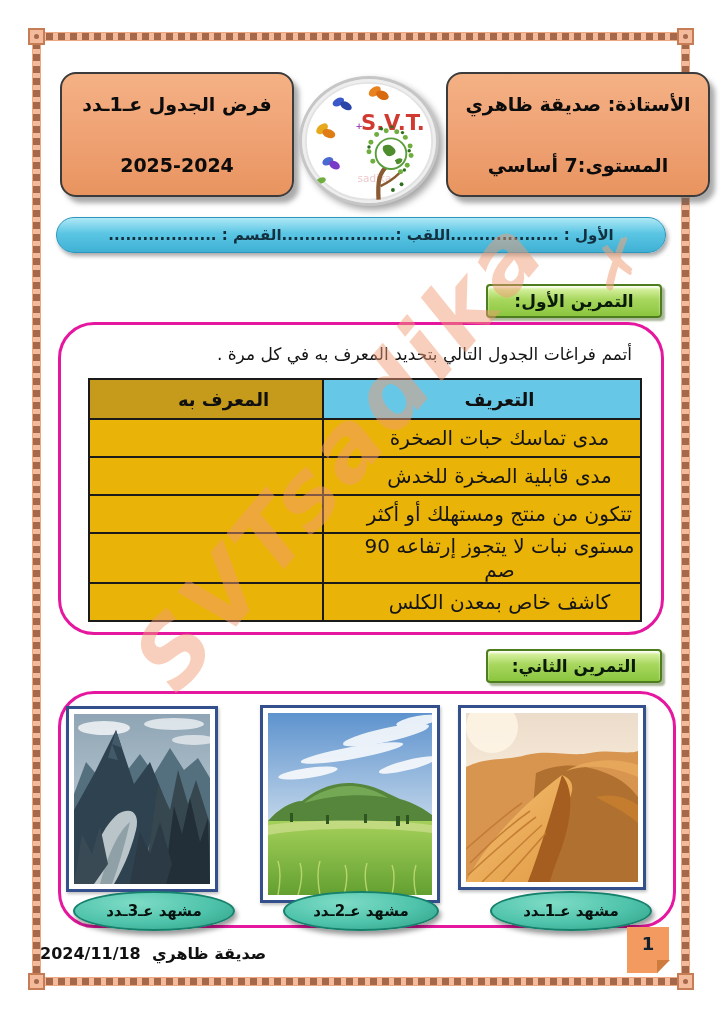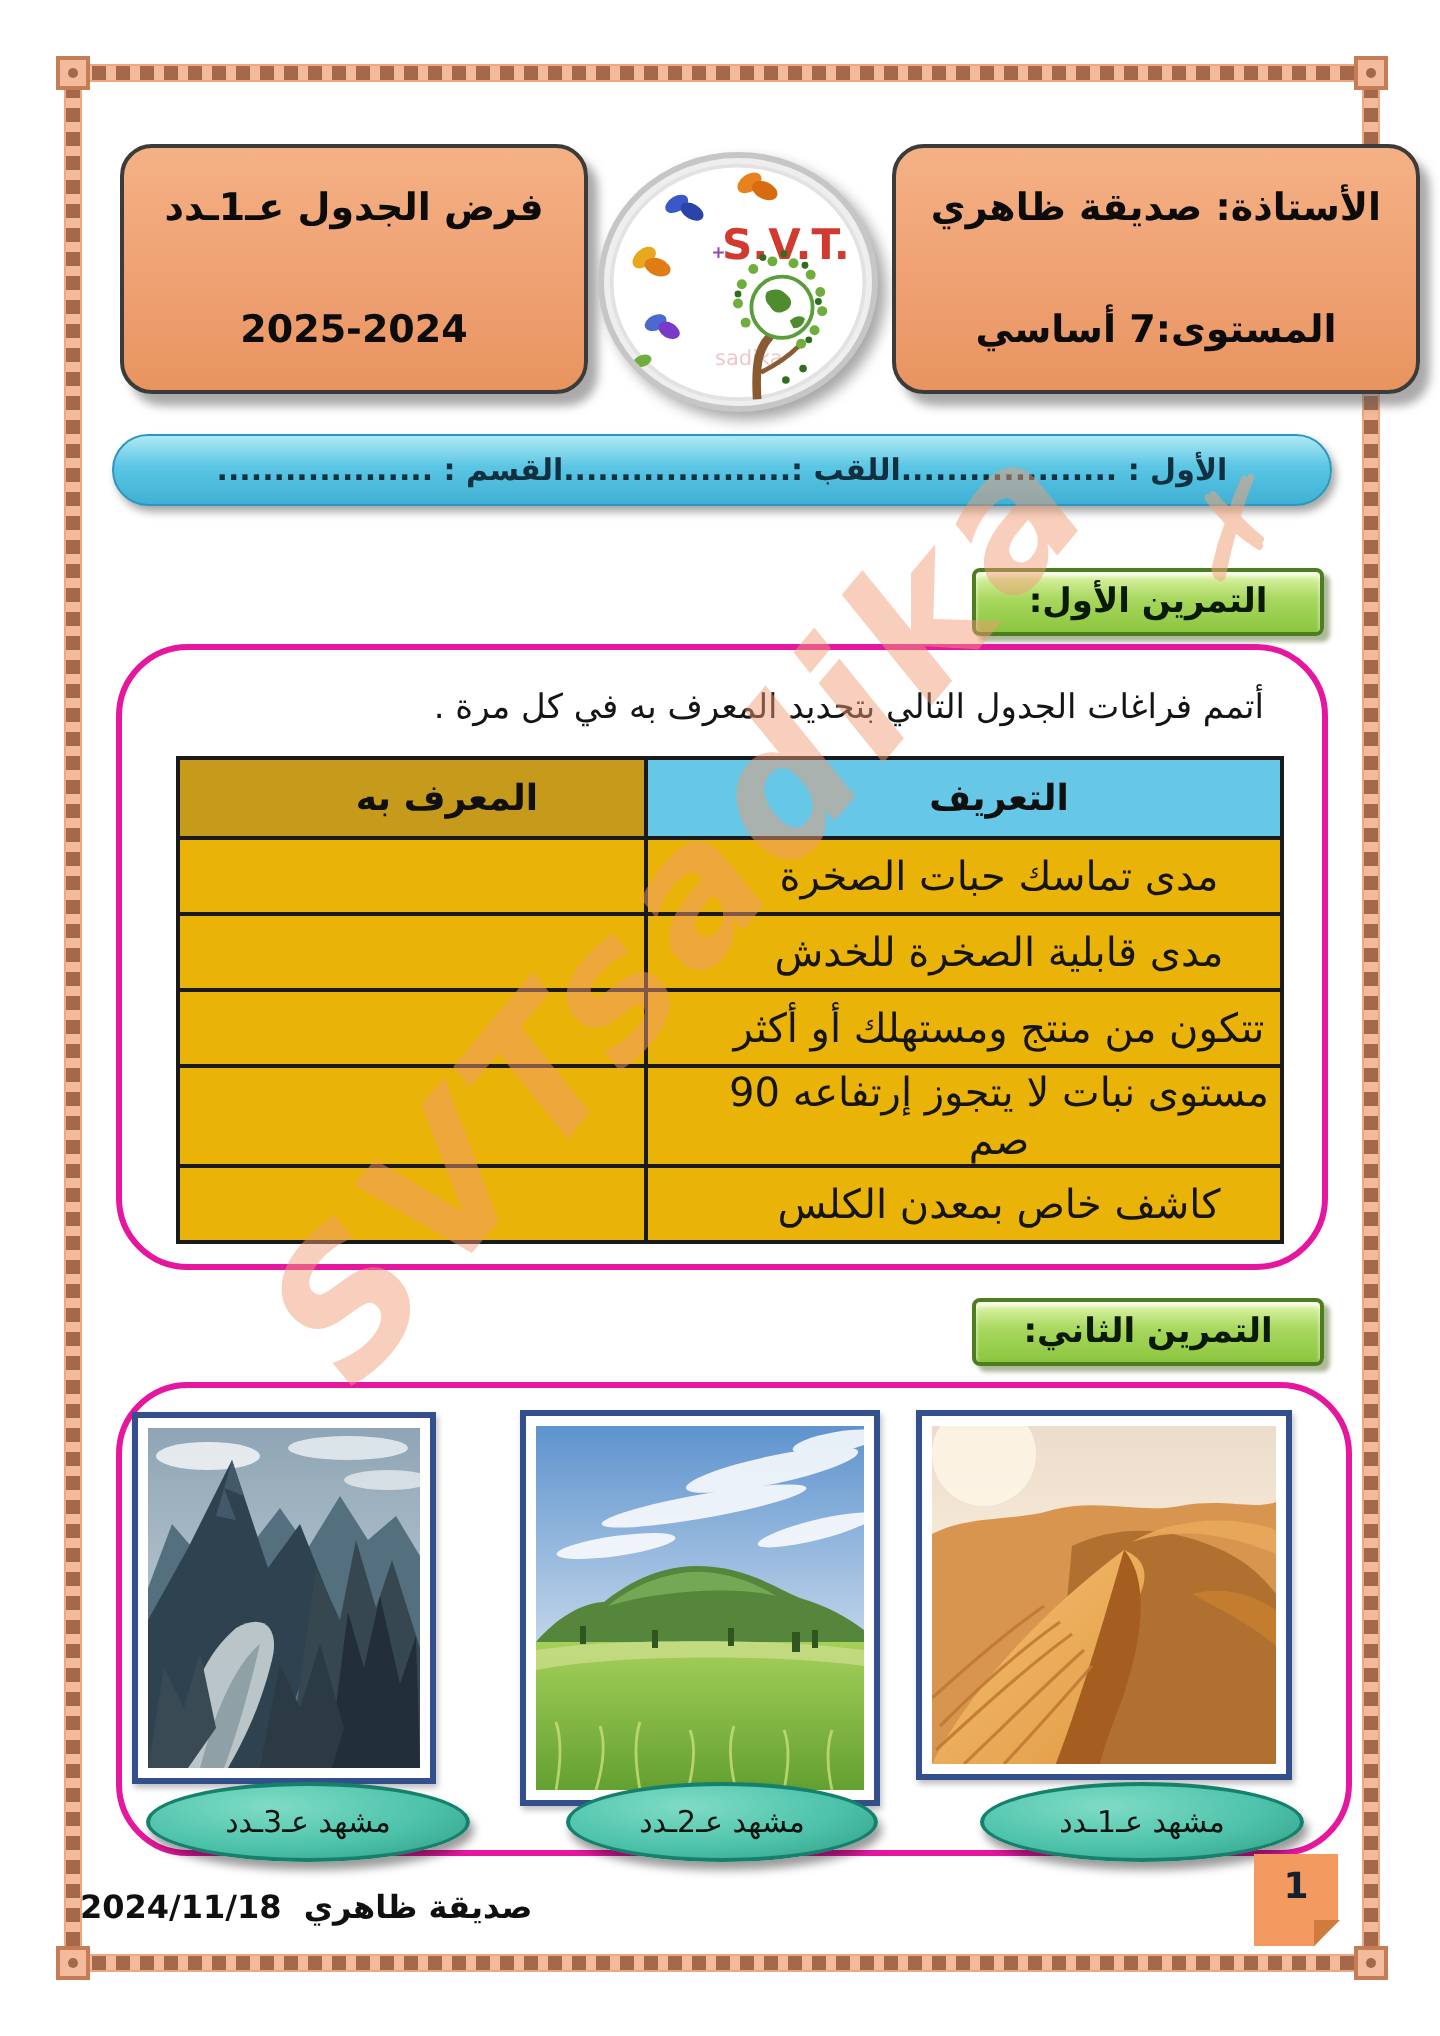--- a/index.html
+++ b/index.html
@@ -106,21 +106,21 @@
   #card-hills     { left:260px; top:705px; width:180px; height:198px; }
   #card-desert    { left:458px; top:705px; width:188px; height:185px; }
   .scene-card svg { display:block; width:100%; height:100%; }
 
   .caption-oval {
     position:absolute; height:40px;
     background:radial-gradient(ellipse at 38% 28%, #7fdcc6 0%, #4fc3ab 55%, #2f9e86 100%);
     border:2px solid #15806b; border-radius:50%;
     box-shadow:2px 4px 5px rgba(0,0,0,.4);
     display:flex; align-items:center; justify-content:center;
-    direction:rtl; font-weight:normal; font-size:15px; color:#06130f;
+    direction:rtl; font-weight:bold; font-size:15px; color:#06130f;
   }
   #oval-3 { left:73px;  top:891px; width:162px; }
   #oval-2 { left:283px; top:891px; width:156px; }
   #oval-1 { left:490px; top:891px; width:162px; }
 
   
   .footer-sig {
     position:absolute; left:40px; top:944px; direction:rtl;
     font-size:16px; font-weight:bold; color:#101010;
   }

